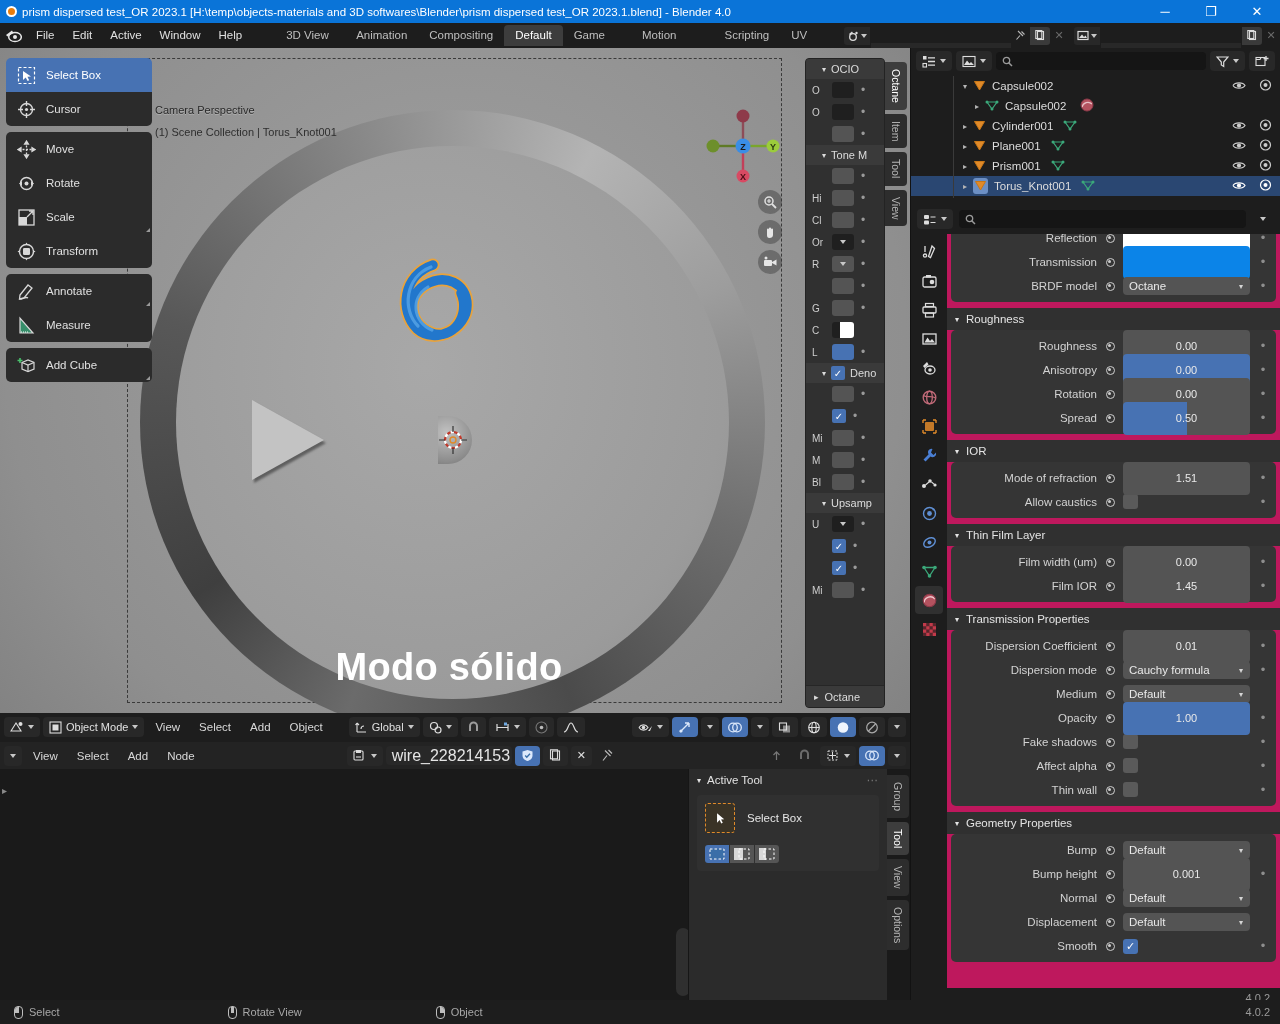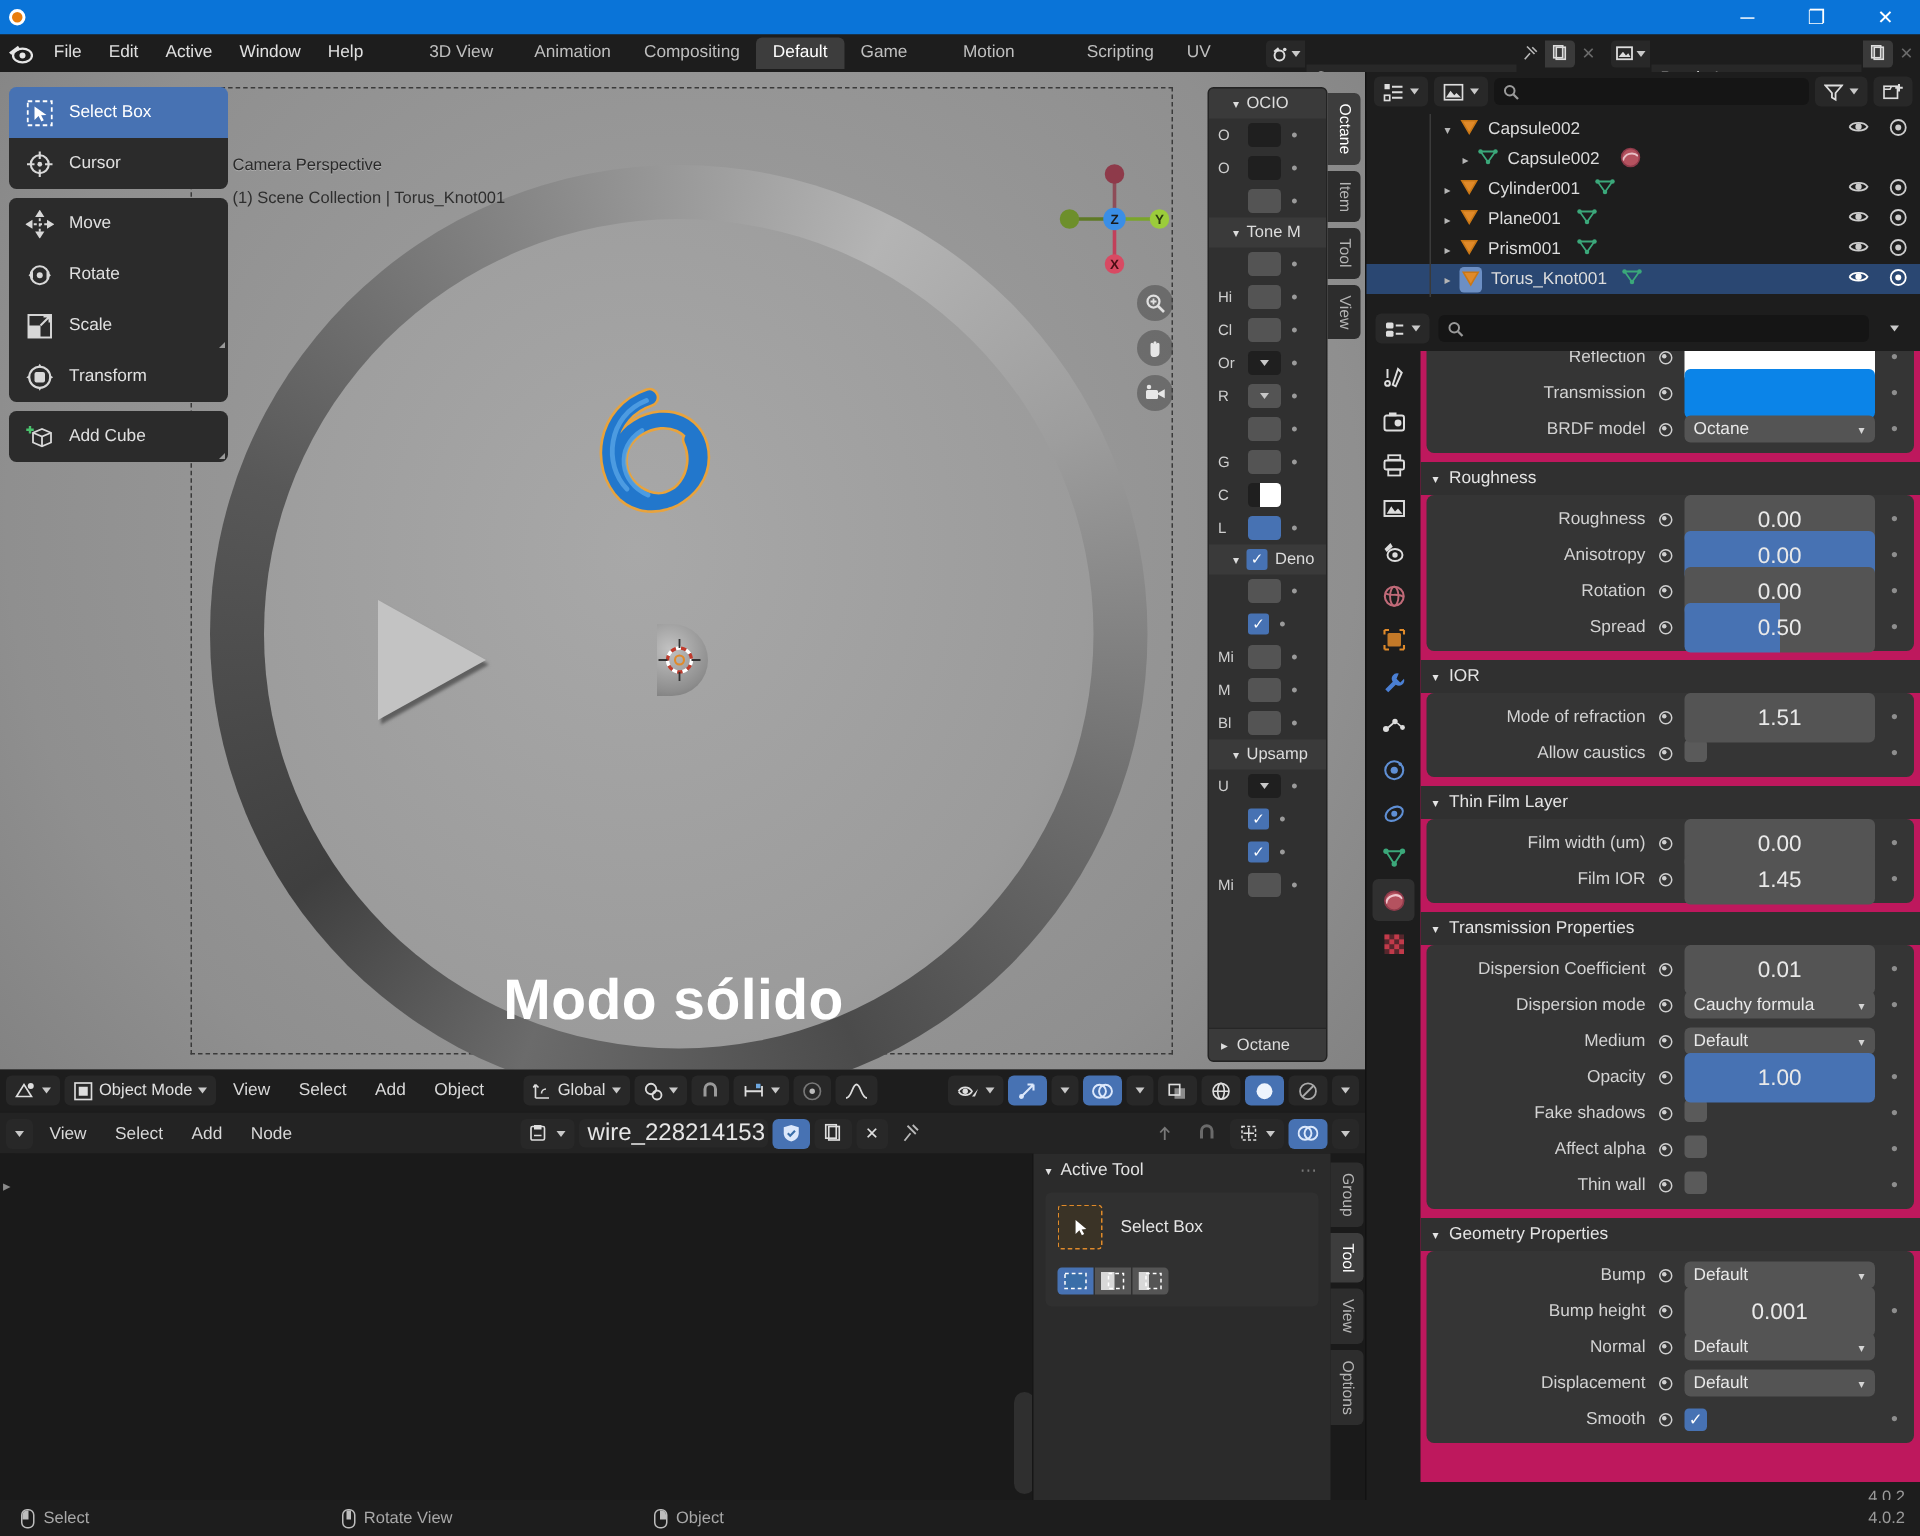--- a/index.html
+++ b/index.html
@@ -173,21 +173,21 @@
     background:#be185d; }
   .pr-sec { display:flex; align-items:center; height:22px; gap:7px; padding-left:8px;
     font-size:11.5px; color:#e4e4e4; background:#303030; }
   .pr-box { background:#353535; margin:0 4px 6px 4px; border-radius:5px; padding:4px 0; }
   .pr-row { display:flex; align-items:center; height:24px; gap:6px; padding:0 6px; }
   .pr-lab { width:140px; text-align:right; font-size:11.5px; color:#d2d2d2; }
   .pr-anim { width:14px; height:14px; display:flex; align-items:center; justify-content:center; }
   .pr-anim .ring { width:9px;height:9px;border-radius:50%;border:1.5px solid #cfcfcf; position:relative;}
   .pr-anim .ring:after{content:"";position:absolute;left:1.5px;top:1.5px;width:3px;height:3px;border-radius:50%;background:#cfcfcf;}
   .pr-field { flex:1; height:33px; border-radius:4px; background:#545454; display:flex;
-    align-items:center; justify-content:center; font-size:15px; color:#e9e9e9; position:relative; }
+    align-items:center; justify-content:center; font-size:11px; color:#e9e9e9; position:relative; }
   .pr-field.blue { background:#4772b3; }
   .pr-field.bar { background:linear-gradient(to right,#4772b3 0 50%,#545454 50% 100%); }
   .pr-field.bar0 { background:#545454; }
   .pr-field.white { background:#ffffff; }
   .pr-field.cyan { background:#0b84e8; }
   .pr-drop { flex:1; height:18px; border-radius:4px; background:#545454; display:flex;
     align-items:center; padding:0 6px; font-size:11.5px; color:#e9e9e9; position:relative; }
   .pr-drop .dc { position:absolute; right:7px; color:#d5d5d5; font-size:8px; }
   .pr-chk { width:15px; height:15px; border-radius:3px; background:#5a5a5a; }
   .pr-chk.on { background:#4772b3; display:flex; align-items:center; justify-content:center;
@@ -207,20 +207,21 @@
 </style>
 </head>
 <body>
 
 <div id="app">
 
   <div class="titlebar">
     <div class="tb-icon">
         <div class="dot"></div>
       </div>
+    <div class="tb-title">prism dispersed test_OR 2023.1 [H:\temp\objects-materials and 3D softwares\Blender\prism dispersed test_OR 2023.1.blend] - Blender 4.0</div>
     <div class="tb-btns">
       <div class="tb-btn">─</div>
       <div class="tb-btn">❐</div>
       <div class="tb-btn close">✕</div>
     </div>
   </div>
 
   <div class="menubar">
     <div class="blender-logo">
       <svg width="17" height="15" viewBox="0 0 17 15">
@@ -429,20 +430,42 @@
           <svg width="19" height="19" viewBox="0 0 19 19">
               <circle cx="9.5" cy="9.5" r="7" fill="none" stroke="#d8d8d8" stroke-width="1.4"></circle>
               <rect x="6" y="6" width="7" height="7" rx="1.3" fill="#d8d8d8"></rect>
               <path d="M9.5 0.5 L8 3 h3Z M9.5 18.5 L8 16h3Z M0.5 9.5 L3 8v3Z M18.5 9.5 L16 8v3Z" fill="#d8d8d8"></path>
             </svg>
         </span>
         <span>Transform</span>
       </div>
     </div>
 
+    <div class="tgroup">
+      <div class="titem first">
+        <span class="ti-ic">
+          <svg width="19" height="19" viewBox="0 0 19 19">
+              <path d="M3 13 L11 3 L15 6 L7 16 L2.5 17Z" fill="none" stroke="#d8d8d8" stroke-width="1.3"></path>
+              <path d="M2 17 C5 18, 8 14, 11 16" fill="none" stroke="#d8d8d8" stroke-width="1.3"></path>
+            </svg>
+        </span>
+        <span>Annotate</span>
+        <span class="corner"></span>
+      </div>
+      <div class="titem last">
+        <span class="ti-ic">
+          <svg width="19" height="19" viewBox="0 0 19 19">
+              <path d="M3 17 L3 2 L16 17Z" fill="#3aa87a" opacity=".8"></path>
+              <path d="M3 17 L3 2 L16 17Z" fill="none" stroke="#d8d8d8" stroke-width="1.2"></path>
+              <path d="M4 16h1M6 16h1M8 16h1M10 16h1" stroke="#fff" stroke-width="1"></path>
+            </svg>
+        </span>
+        <span>Measure</span>
+      </div>
+    </div>
 
     <div class="tgroup">
       <div class="titem only">
         <span class="ti-ic">
           <svg width="19" height="19" viewBox="0 0 19 19">
               <path d="M5 6.5 L11 4 L17 6.5 L17 13 L11 15.5 L5 13Z" fill="none" stroke="#d8d8d8" stroke-width="1.2"></path>
               <path d="M5 6.5 L11 9 L17 6.5 M11 9v6.5" fill="none" stroke="#d8d8d8" stroke-width="1.2"></path>
               <path d="M3 2v5M0.5 4.5h5" stroke="#4ac26d" stroke-width="1.6"></path>
             </svg>
         </span>

